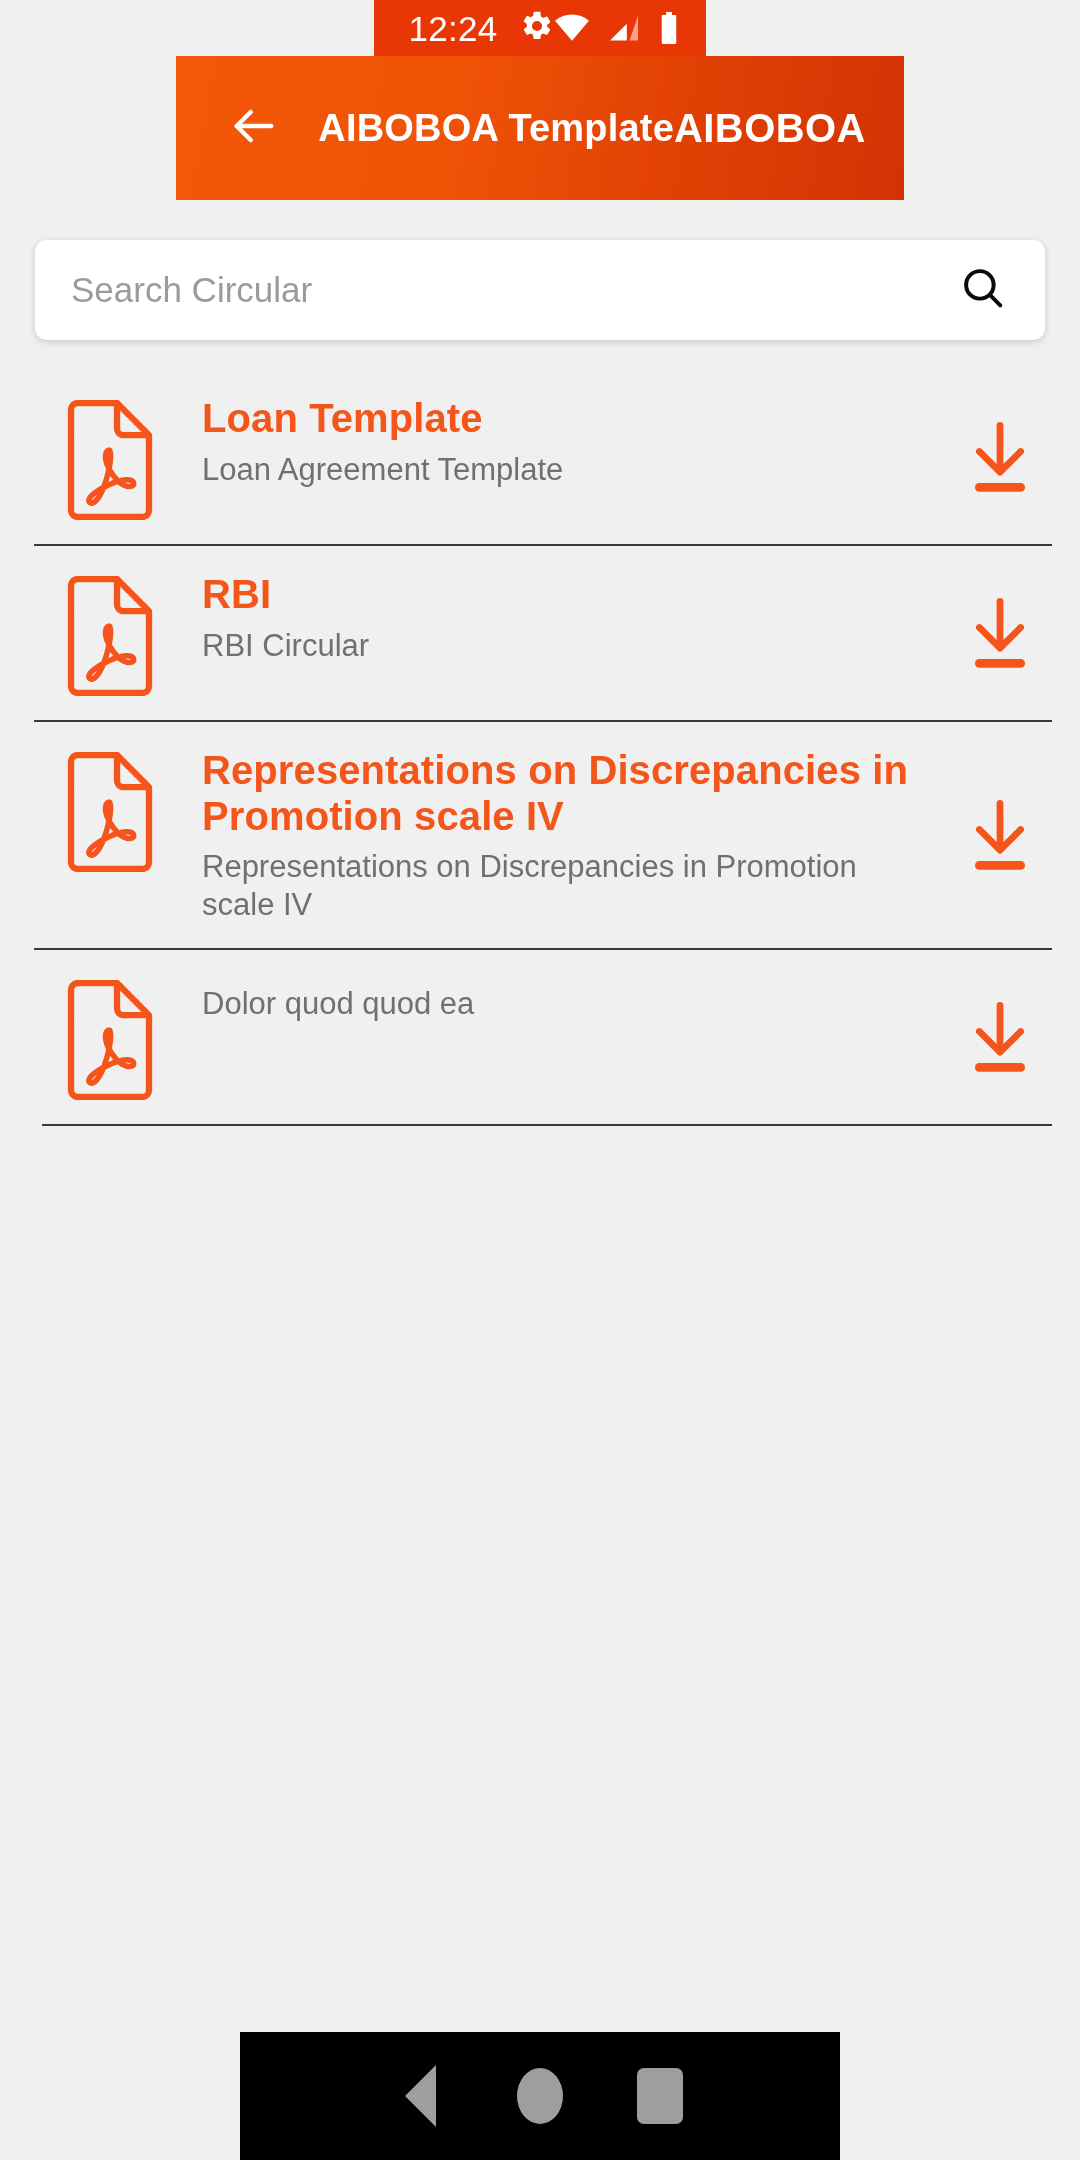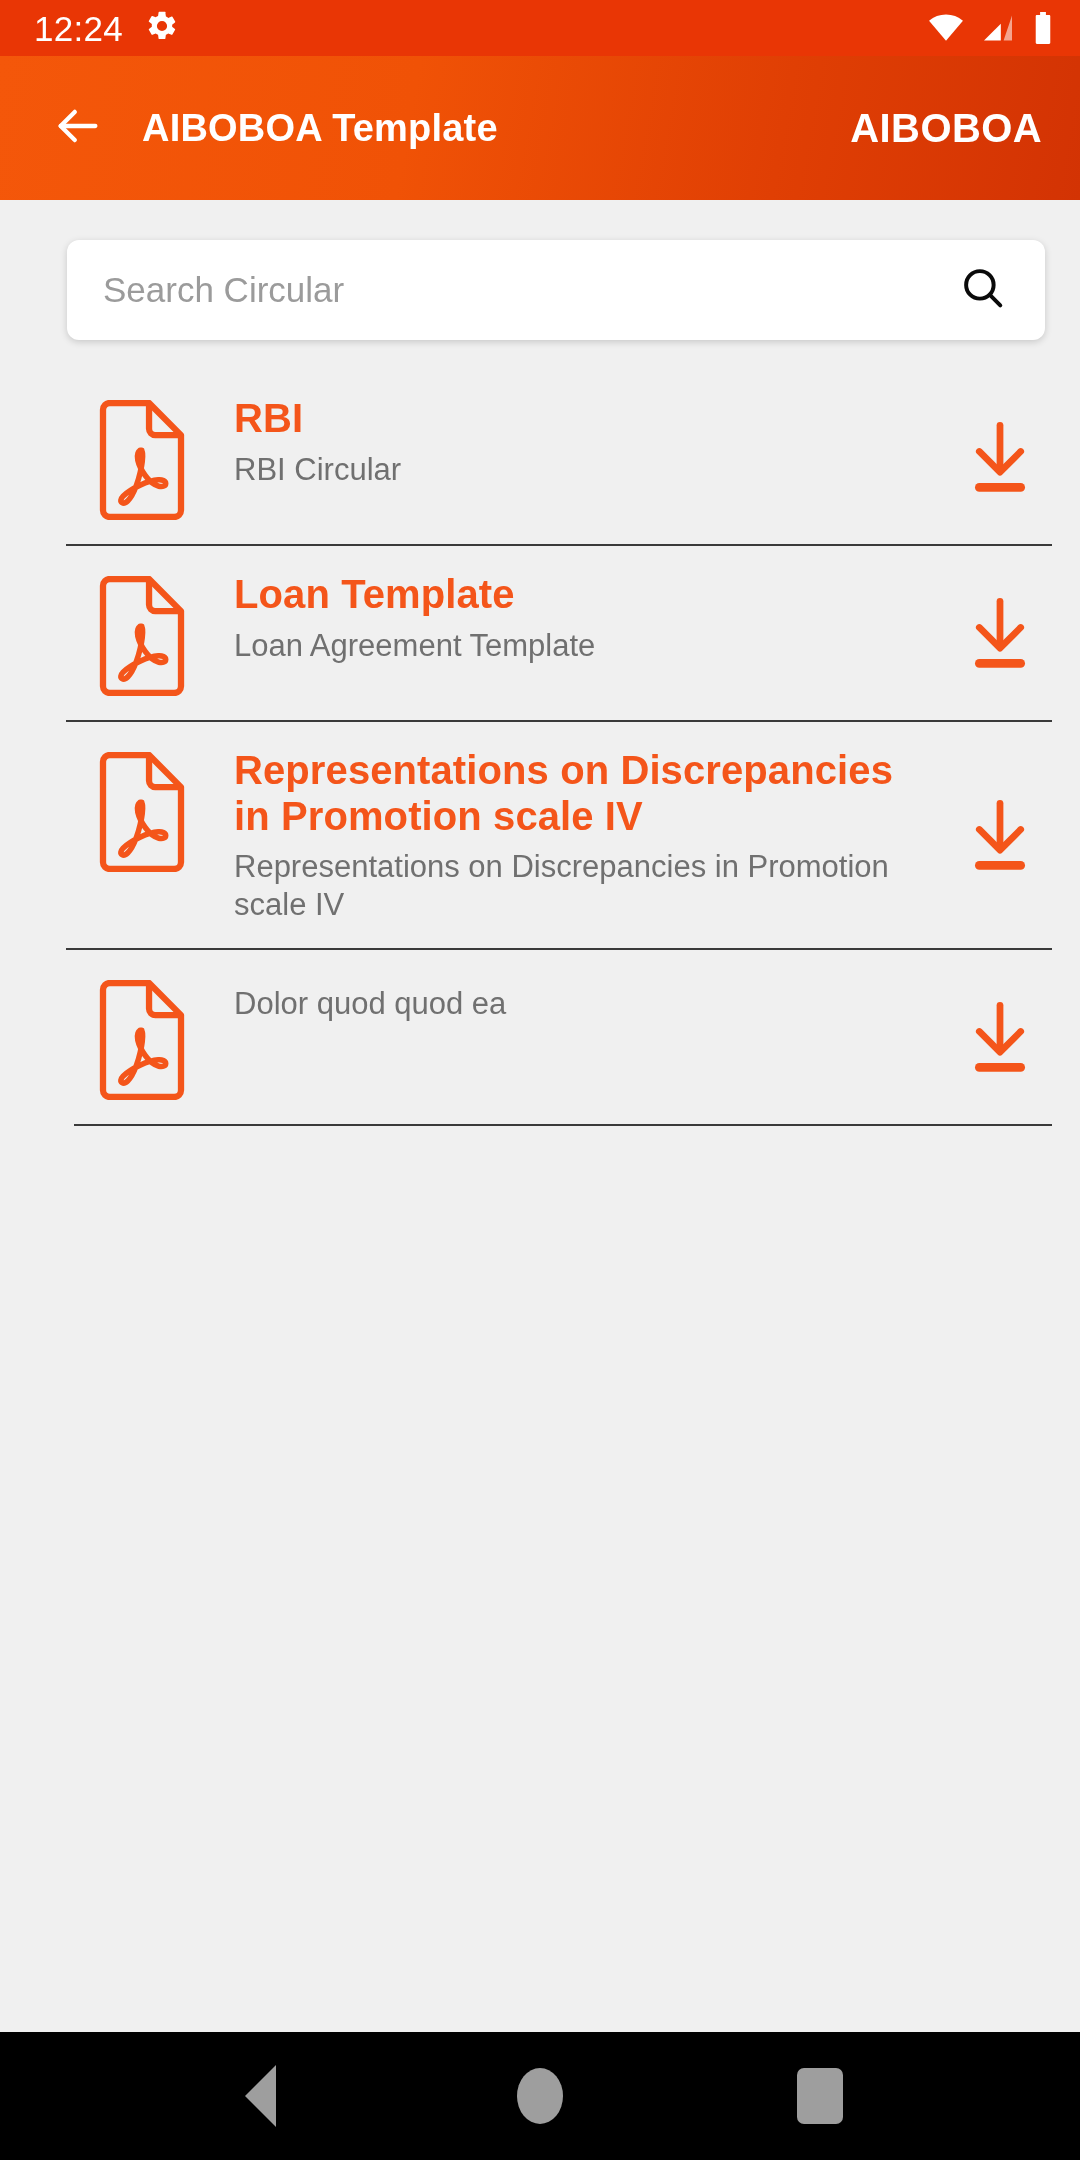--- a/index.html
+++ b/index.html
@@ -6,21 +6,21 @@
   html, body {
     width:1080px; height:2160px;
     background:#F0F0F0;
     font-family:"Liberation Sans", sans-serif;
     overflow:hidden;
   }
   #phone {
     position:relative;
     width:1080px; height:2160px;
     background:#F0F0F0;
-    display:flex; flex-direction:column;
+    display:flex; flex-direction:column;align-items:center;
   }
 
   
   .status-bar {
     height:56px; flex:0 0 56px;
     background:#E93605;
     display:flex; align-items:center;
     padding:0 26px 0 34px;
     color:#ffffff;
   }
@@ -54,21 +54,20 @@
     font-size:40px; font-weight:700; letter-spacing:.4px;
     white-space:nowrap;
   }
 
   
   .content {
     flex:1 1 auto;
     background:#F0F0F0;
     overflow:hidden;
     position:relative;
-    margin-left:32px;
   }
 
   
   .search-wrap { padding:40px 35px 0 35px; }
   .search-card {
     height:100px;
     background:#FFFFFF;
     border-radius:12px;
     box-shadow:0 2px 7px rgba(0,0,0,.17);
     display:flex; align-items:center;
@@ -231,22 +230,22 @@
       <div class="row-block">
         <div class="doc-row">
           <div class="doc-icon">
             <svg width="96" height="120" viewBox="0 0 64 80" fill="none">
               <path d="M6 6.5A4.5 4.5 0 0 1 10.5 2h26.2L58 23.4v50.1A4.5 4.5 0 0 1 53.5 78h-43A4.5 4.5 0 0 1 6 73.5z" stroke="#F4551A" stroke-width="4.2" stroke-linejoin="round"></path>
               <path d="M36.7 2v17.2a4.2 4.2 0 0 0 4.2 4.2H58" stroke="#F4551A" stroke-width="4.2" stroke-linejoin="round"></path>
               <path d="M31.8 33.5c-2.6 0-3.3 3.3-2.6 6.6.8 3.6 2.9 7.4 4.9 10.2 2.6 3.6 6 6.5 9.1 7.2 2.8.6 4.6-.3 4.6-1.9 0-1.8-2.3-2.6-5-2.4-3.5.2-7.8 1.6-12.1 3.6-4.6 2.1-9 4.9-11.3 7.3-1.8 1.9-1.9 3.6-.7 4.3 1.4.8 3.4-.3 5.1-2.6 2.1-2.8 4.2-7.7 5.8-13 1.7-5.7 2.7-11.5 2.8-15.2.1-2.9-.3-4.1-1.6-4.1z" stroke="#F4551A" stroke-width="3.7" stroke-linejoin="round" stroke-linecap="round"></path>
             </svg>
           </div>
           <div class="doc-text">
-            <div class="doc-title">RBI</div>
-            <div class="doc-sub">RBI Circular</div>
+            <div class="doc-title">Loan Template</div>
+            <div class="doc-sub">Loan Agreement Template</div>
           </div>
           <div class="doc-dl">
             <span>
               <svg width="66" height="74" viewBox="0 0 30 34" fill="none" stroke="#F4551A" stroke-width="3.1" stroke-linecap="round" stroke-linejoin="round">
                 <line x1="15" y1="2" x2="15" y2="22"></line>
                 <polyline points="5.5,14 15,23.5 24.5,14"></polyline>
                 <line x1="5.5" y1="30.5" x2="24.5" y2="30.5" stroke-width="4"></line>
               </svg>
             </span>
           </div>
@@ -258,22 +257,22 @@
       <div class="row-block">
         <div class="doc-row">
           <div class="doc-icon">
             <svg width="96" height="120" viewBox="0 0 64 80" fill="none">
               <path d="M6 6.5A4.5 4.5 0 0 1 10.5 2h26.2L58 23.4v50.1A4.5 4.5 0 0 1 53.5 78h-43A4.5 4.5 0 0 1 6 73.5z" stroke="#F4551A" stroke-width="4.2" stroke-linejoin="round"></path>
               <path d="M36.7 2v17.2a4.2 4.2 0 0 0 4.2 4.2H58" stroke="#F4551A" stroke-width="4.2" stroke-linejoin="round"></path>
               <path d="M31.8 33.5c-2.6 0-3.3 3.3-2.6 6.6.8 3.6 2.9 7.4 4.9 10.2 2.6 3.6 6 6.5 9.1 7.2 2.8.6 4.6-.3 4.6-1.9 0-1.8-2.3-2.6-5-2.4-3.5.2-7.8 1.6-12.1 3.6-4.6 2.1-9 4.9-11.3 7.3-1.8 1.9-1.9 3.6-.7 4.3 1.4.8 3.4-.3 5.1-2.6 2.1-2.8 4.2-7.7 5.8-13 1.7-5.7 2.7-11.5 2.8-15.2.1-2.9-.3-4.1-1.6-4.1z" stroke="#F4551A" stroke-width="3.7" stroke-linejoin="round" stroke-linecap="round"></path>
             </svg>
           </div>
           <div class="doc-text">
-            <div class="doc-title">Loan Template</div>
-            <div class="doc-sub">Loan Agreement Template</div>
+            <div class="doc-title">RBI</div>
+            <div class="doc-sub">RBI Circular</div>
           </div>
           <div class="doc-dl">
             <span>
               <svg width="66" height="74" viewBox="0 0 30 34" fill="none" stroke="#F4551A" stroke-width="3.1" stroke-linecap="round" stroke-linejoin="round">
                 <line x1="15" y1="2" x2="15" y2="22"></line>
                 <polyline points="5.5,14 15,23.5 24.5,14"></polyline>
                 <line x1="5.5" y1="30.5" x2="24.5" y2="30.5" stroke-width="4"></line>
               </svg>
             </span>
           </div>

